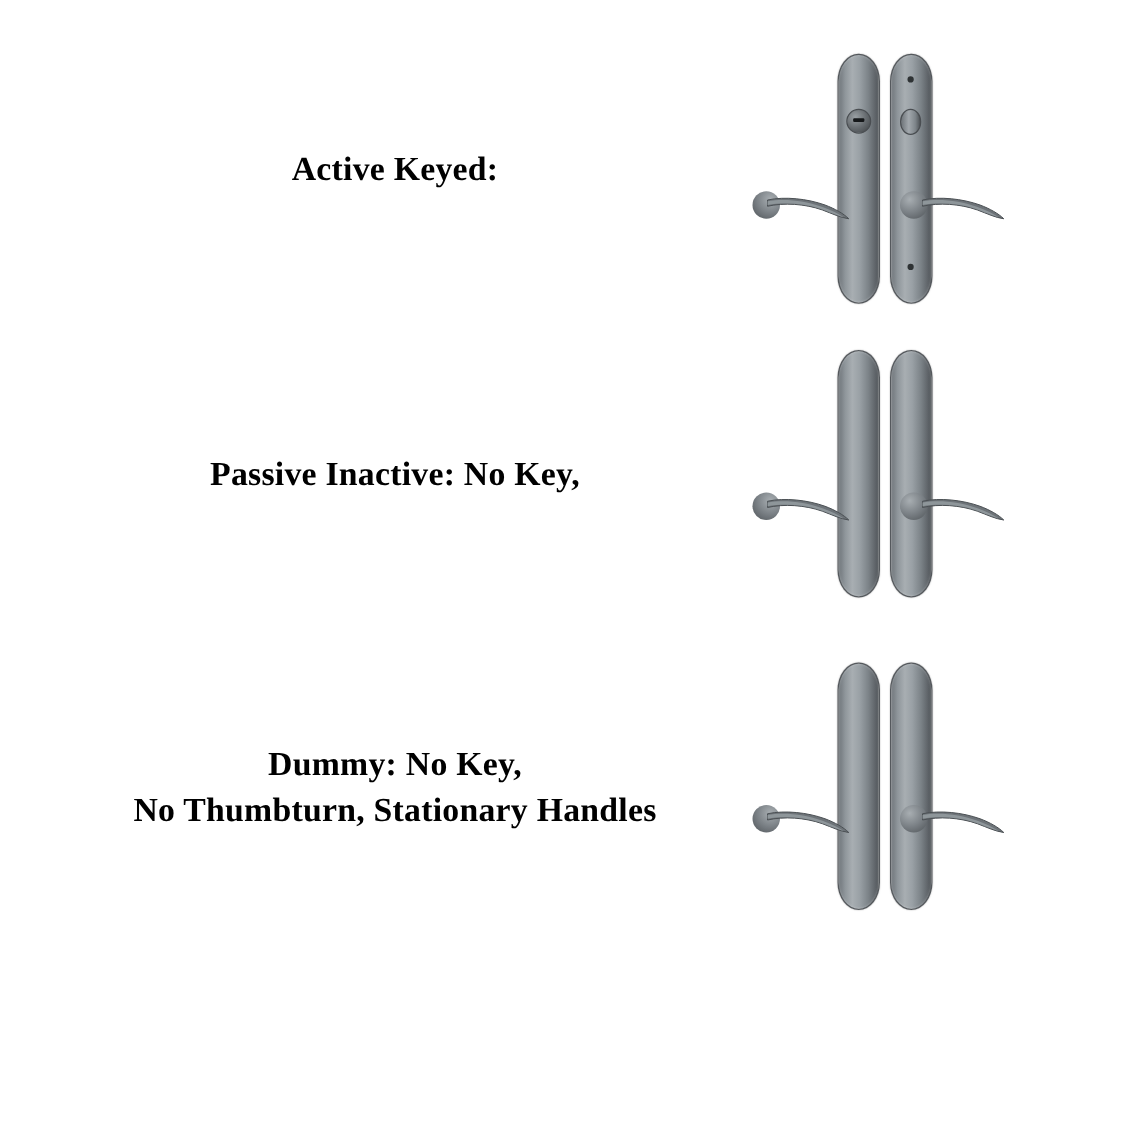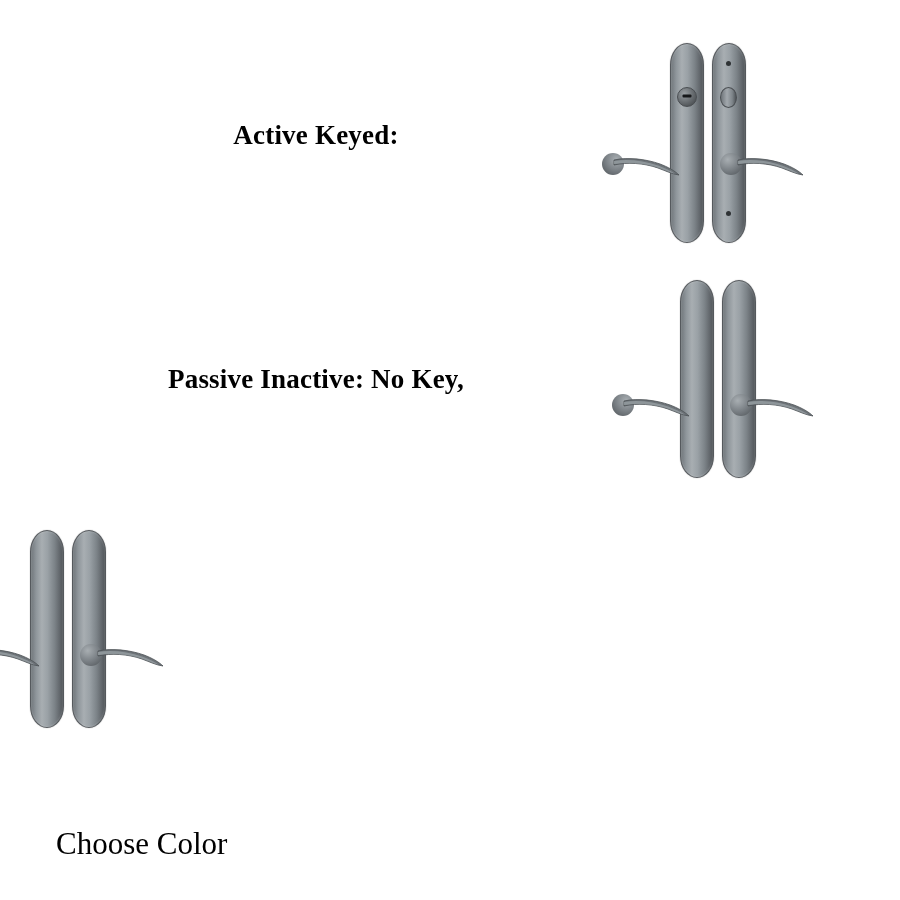--- a/index.html
+++ b/index.html
@@ -192,21 +192,21 @@
         <div class="arm" style="left: 12px;">
           <svg width="72" height="22" viewBox="0 0 72 22">
             <path d="M6 5 C20 2, 38 4, 52 9 C60 12, 67 16, 71 20 C64 19, 58 16, 50 13 C36 8, 19 7, 6 10 Z" fill="#6d7378" stroke="#4b5054" stroke-width="0.8"></path>
             <path d="M6 6 C19 3.5, 36 5.5, 50 10.5 C57 13, 63 16, 67 18.8 C61 17.2, 56 14.8, 48 12 C34 7.5, 18 7, 6 9 Z" fill="#9aa1a6" opacity="0.75"></path>
           </svg>
         </div>
       </div>
     </div>
   </div>
 
-  <div class="row" style="top: 272px; height: 215px; justify-content: space-between;">
+  <div class="row" style="top: 272px; height: 215px;">
 
     <div class="row-label">
       <div>Passive Inactive: No Key,</div>
     </div>
 
     <div class="hardware">
       <div class="plate left" style="top: 10px; height: 198px;"></div>
       <div class="plate right" style="top: 10px; height: 198px;"></div>
 
       <div class="lever left" style="left: -38px; top: 122px;">
@@ -226,20 +226,24 @@
             <path d="M6 5 C20 2, 38 4, 52 9 C60 12, 67 16, 71 20 C64 19, 58 16, 50 13 C36 8, 19 7, 6 10 Z" fill="#6d7378" stroke="#4b5054" stroke-width="0.8"></path>
             <path d="M6 6 C19 3.5, 36 5.5, 50 10.5 C57 13, 63 16, 67 18.8 C61 17.2, 56 14.8, 48 12 C34 7.5, 18 7, 6 9 Z" fill="#9aa1a6" opacity="0.75"></path>
           </svg>
         </div>
       </div>
     </div>
   </div>
 
   <div class="row" style="top: 522px; height: 215px;">
 
+    <div class="row-label">
+      <div>Dummy: No Key,</div>
+      <div>No Thumbturn, Stationary Handles</div>
+    </div>
 
     <div class="hardware">
       <div class="plate left" style="top: 10px; height: 198px;"></div>
       <div class="plate right" style="top: 10px; height: 198px;"></div>
 
       <div class="lever left" style="left: -38px; top: 122px;">
         <div class="rose" style="left: 56px;"></div>
         <div class="arm" style="left: 0;">
           <svg width="72" height="22" viewBox="0 0 72 22">
             <path d="M66 5 C52 2, 34 4, 20 9 C12 12, 5 16, 1 20 C8 19, 14 16, 22 13 C36 8, 53 7, 66 10 Z" fill="#6d7378" stroke="#4b5054" stroke-width="0.8"></path>
@@ -253,15 +257,14 @@
         <div class="arm" style="left: 12px;">
           <svg width="72" height="22" viewBox="0 0 72 22">
             <path d="M6 5 C20 2, 38 4, 52 9 C60 12, 67 16, 71 20 C64 19, 58 16, 50 13 C36 8, 19 7, 6 10 Z" fill="#6d7378" stroke="#4b5054" stroke-width="0.8"></path>
             <path d="M6 6 C19 3.5, 36 5.5, 50 10.5 C57 13, 63 16, 67 18.8 C61 17.2, 56 14.8, 48 12 C34 7.5, 18 7, 6 9 Z" fill="#9aa1a6" opacity="0.75"></path>
           </svg>
         </div>
       </div>
     </div>
   </div>
 
-  <div class="footer-label">Choose Color</div>
 
 </div>
 
 </body></html>

